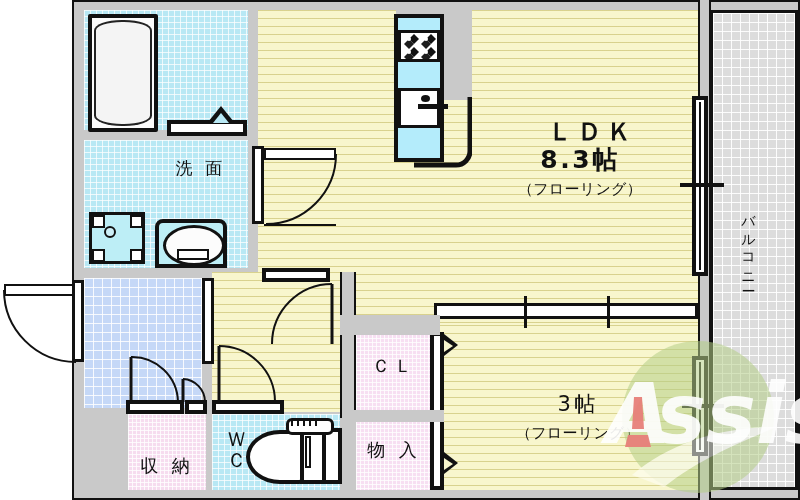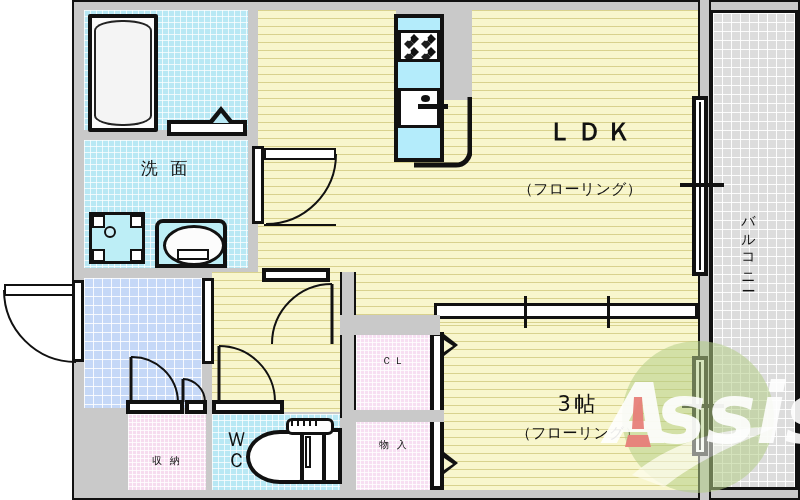--- a/index.html
+++ b/index.html
@@ -49,21 +49,21 @@
   .lbl{
     position:absolute;color:#111;white-space:pre;text-align:center;
     font-family:"DejaVu Sans","Liberation Sans",sans-serif;
     line-height:1.22;letter-spacing:.10em;
   }
   .lbl-ldk{font-size:25px;font-weight:600;letter-spacing:.18em;}
   .lbl-ldk2{font-size:25px;font-weight:600;letter-spacing:.10em;}
   .lbl-sub{font-size:15px;letter-spacing:.02em;}
   .lbl-room{font-size:21px;letter-spacing:.16em;}
   .lbl-md{font-size:17px;letter-spacing:.22em;}
-  .lbl-sm{font-size:10px;letter-spacing:.22em;}
+  .lbl-sm{font-size:18px;letter-spacing:.22em;}
   .lbl-wc{font-size:20px;letter-spacing:.06em;line-height:1.05;}
   .lbl-vert{
     writing-mode:vertical-rl;text-orientation:upright;
     font-size:14px;letter-spacing:.26em;
   }
   
   .tub{
     border:4px solid #111;background:#fbfbfb;border-radius:2px;
   }
   .tub:before,.tub:after{
@@ -124,21 +124,21 @@
               border-radius:48% 48% 48% 48%/10% 10% 10% 10%;
               box-shadow:inset 0 0 0 2px #222;"></div>
 
   <div class="abs" style="left:167px;top:120px;width:80px;height:16px;background:#fff;border:4px solid #111;"></div>
   <div class="fold-arrow" style="left:208px;top:106px;border-left:13px solid transparent;border-right:13px solid transparent;border-bottom:16px solid #111;"></div>
   <div class="fold-arrow" style="left:213px;top:113px;border-left:8px solid transparent;border-right:8px solid transparent;border-bottom:10px solid #b8e8f4;"></div>
 
 
   <div class="abs r-bathblue" style="left:84px;top:140px;width:164px;height:128px;"></div>
 
-  <div class="lbl lbl-md" style="left:106px;top:158px;width:120px;">洗 面</div>
+  <div class="lbl lbl-md" style="left:106px;top:158px;width:120px;text-align:right;">洗 面</div>
 
   <div class="abs sinkpan" style="left:89px;top:212px;width:56px;height:52px;"></div>
   <div class="corner" style="left:92px;top:215px;"></div>
   <div class="corner" style="left:130px;top:215px;"></div>
   <div class="corner" style="left:92px;top:249px;"></div>
   <div class="corner" style="left:130px;top:249px;"></div>
   <div class="drain" style="left:104px;top:226px;"></div>
 
   <div class="abs vanity" style="left:155px;top:219px;width:72px;height:49px;"></div>
   <div class="basin" style="left:163px;top:225px;width:56px;height:35px;"></div>
@@ -243,20 +243,21 @@
 
   <div class="abs sinkbox" style="left:398px;top:88px;width:42px;height:40px;"></div>
   <div class="abs" style="left:421px;top:95px;width:9px;height:7px;background:#111;border-radius:50%;"></div>
   <div class="abs tap" style="left:418px;top:104px;width:30px;height:5px;"></div>
 
   <svg class="abs" style="left:392px;top:95px;width:80px;height:80px;" viewBox="0 0 80 80">
     <path d="M78 2 L78 56 A14 14 0 0 1 64 70 L22 70" fill="none" stroke="#111" stroke-width="5"></path>
   </svg>
 
   <div class="lbl lbl-ldk" style="left:502px;top:117px;width:180px;">ＬＤＫ</div>
+  <div class="lbl lbl-ldk2" style="left:490px;top:145px;width:180px;">8.3帖</div>
   <div class="lbl lbl-sub" style="left:478px;top:180px;width:204px;">（フローリング）</div>
 
   <div class="lbl lbl-room" style="left:498px;top:392px;width:160px;">3帖</div>
   <div class="lbl lbl-sub" style="left:486px;top:424px;width:184px;">（フローリング）</div>
 
   <div class="abs slidebar" style="left:434px;top:303px;width:264px;height:16px;"></div>
   <div class="tick" style="left:524px;top:296px;width:3px;height:32px;"></div>
   <div class="tick" style="left:607px;top:296px;width:3px;height:32px;"></div>
 
   <div class="abs wall" style="left:340px;top:272px;width:16px;height:146px;border-left:2px solid #111;border-right:2px solid #111;"></div>

